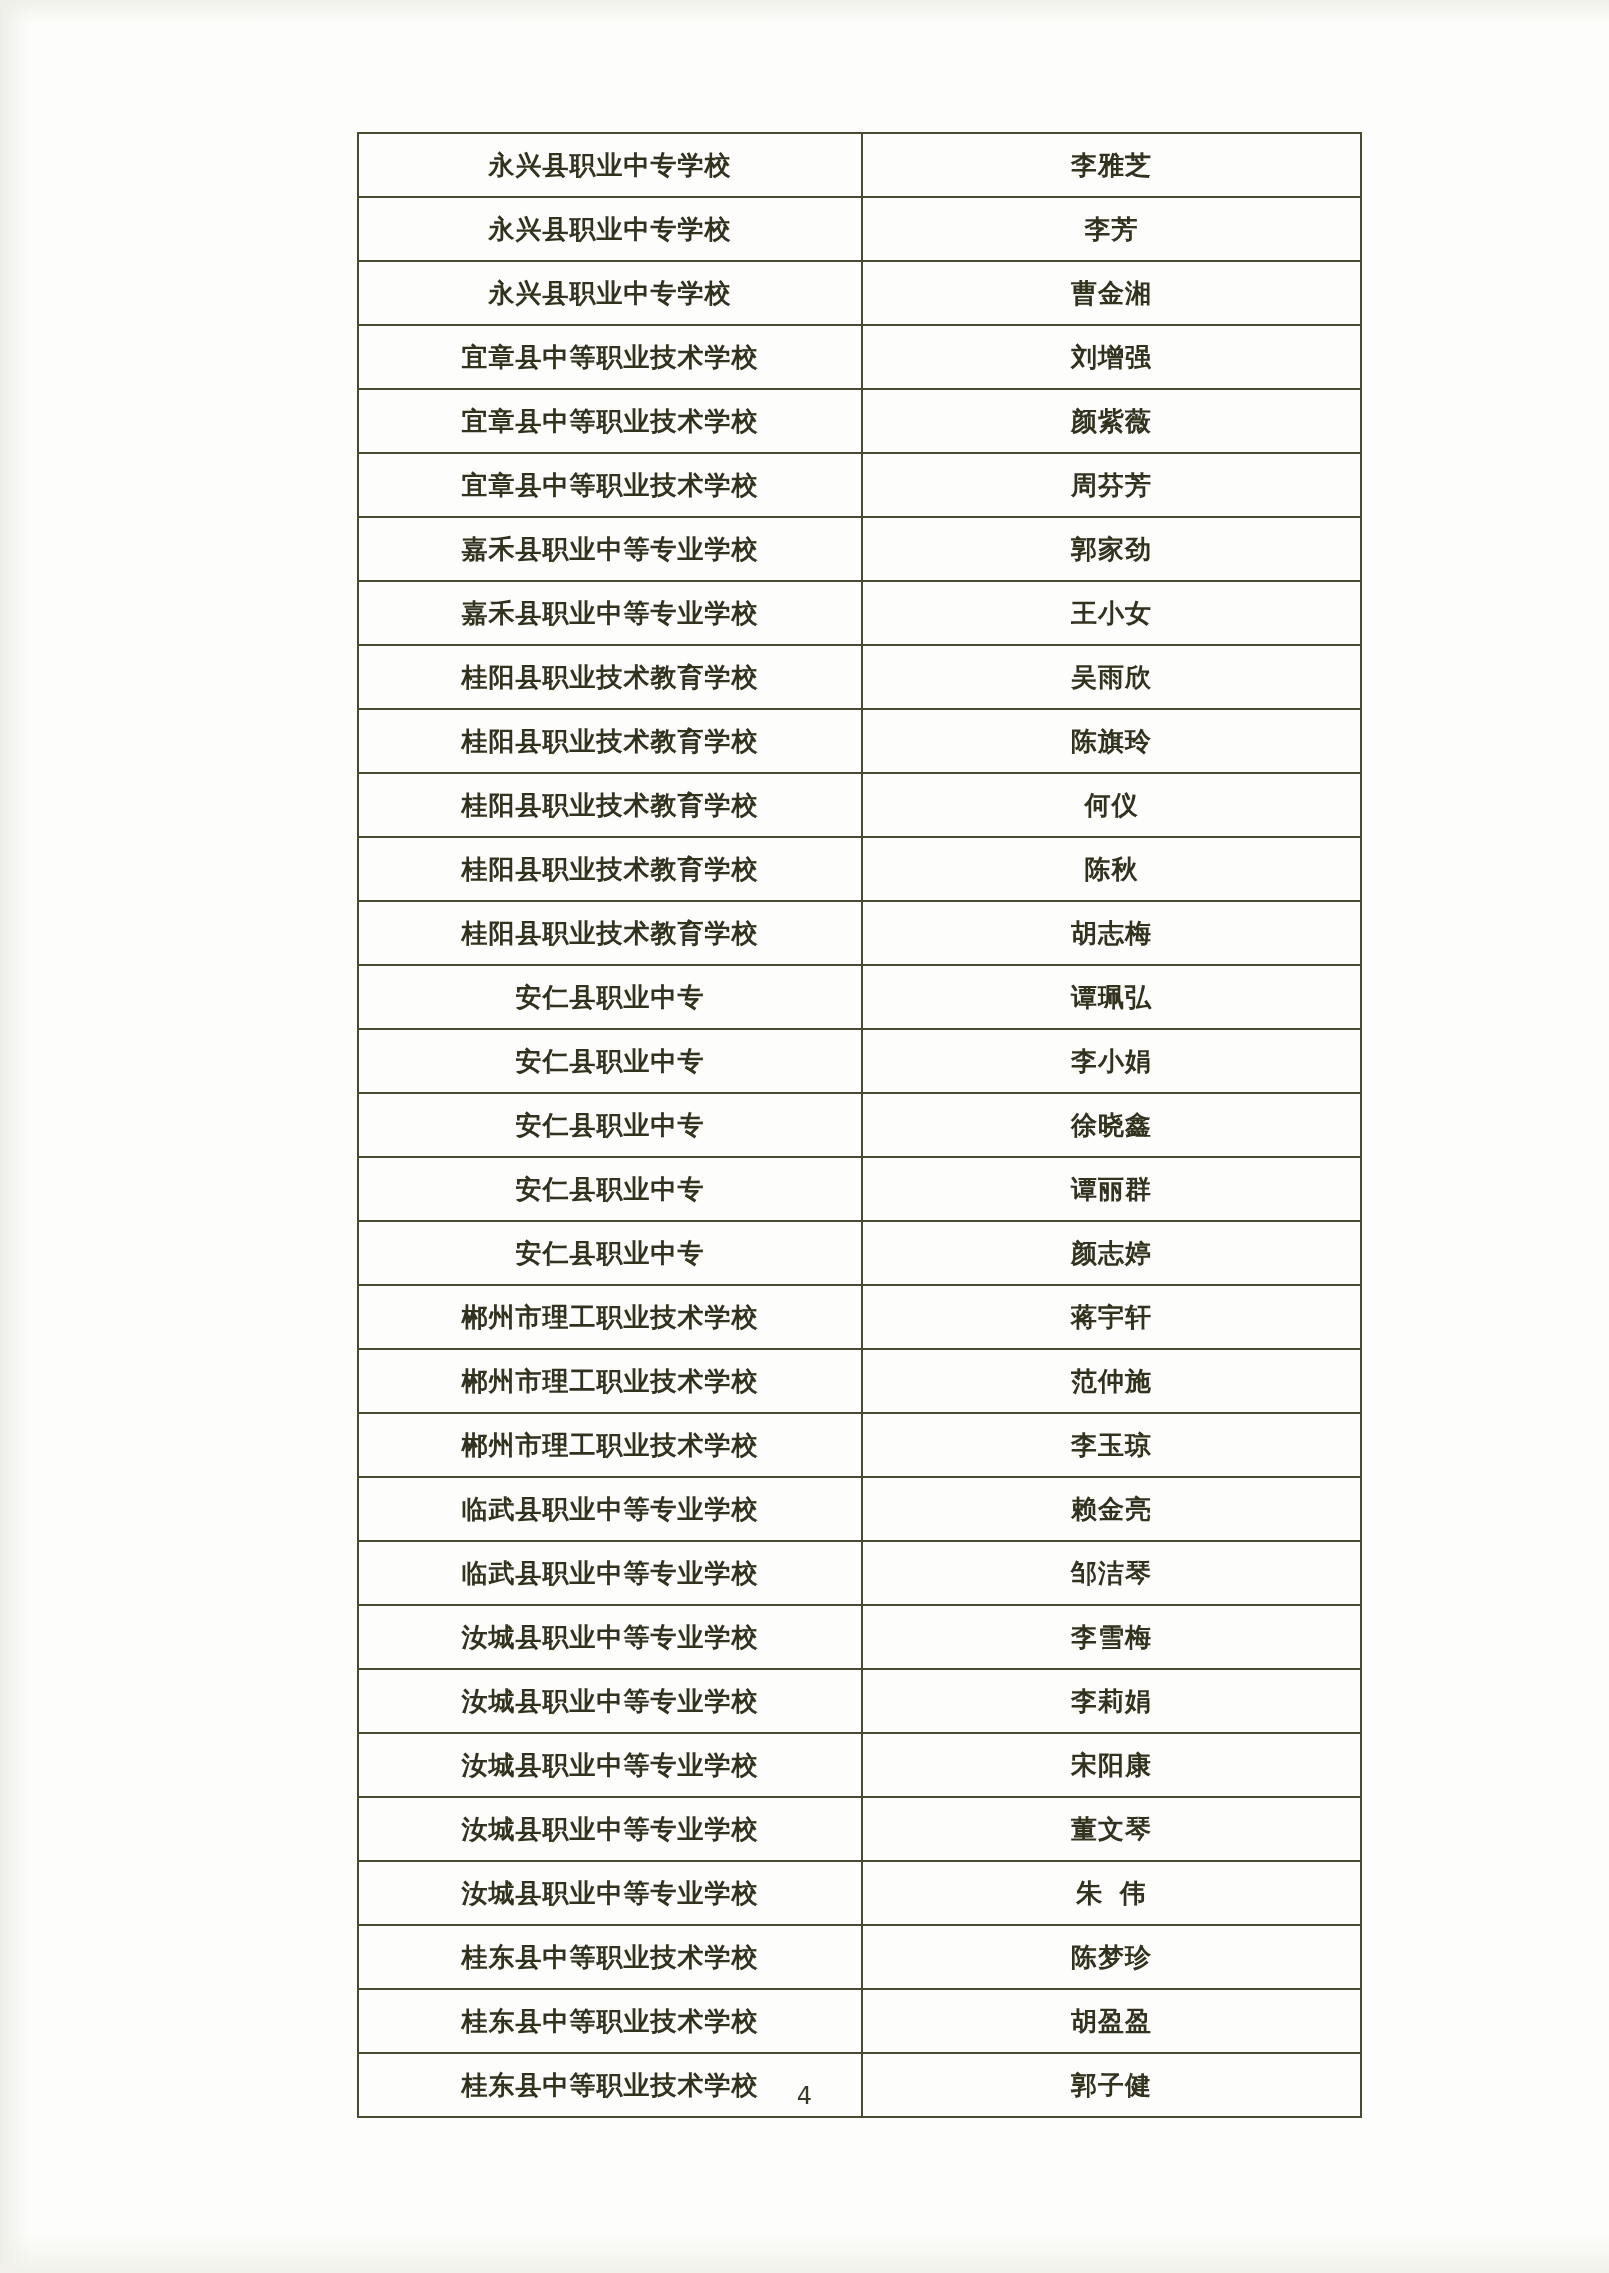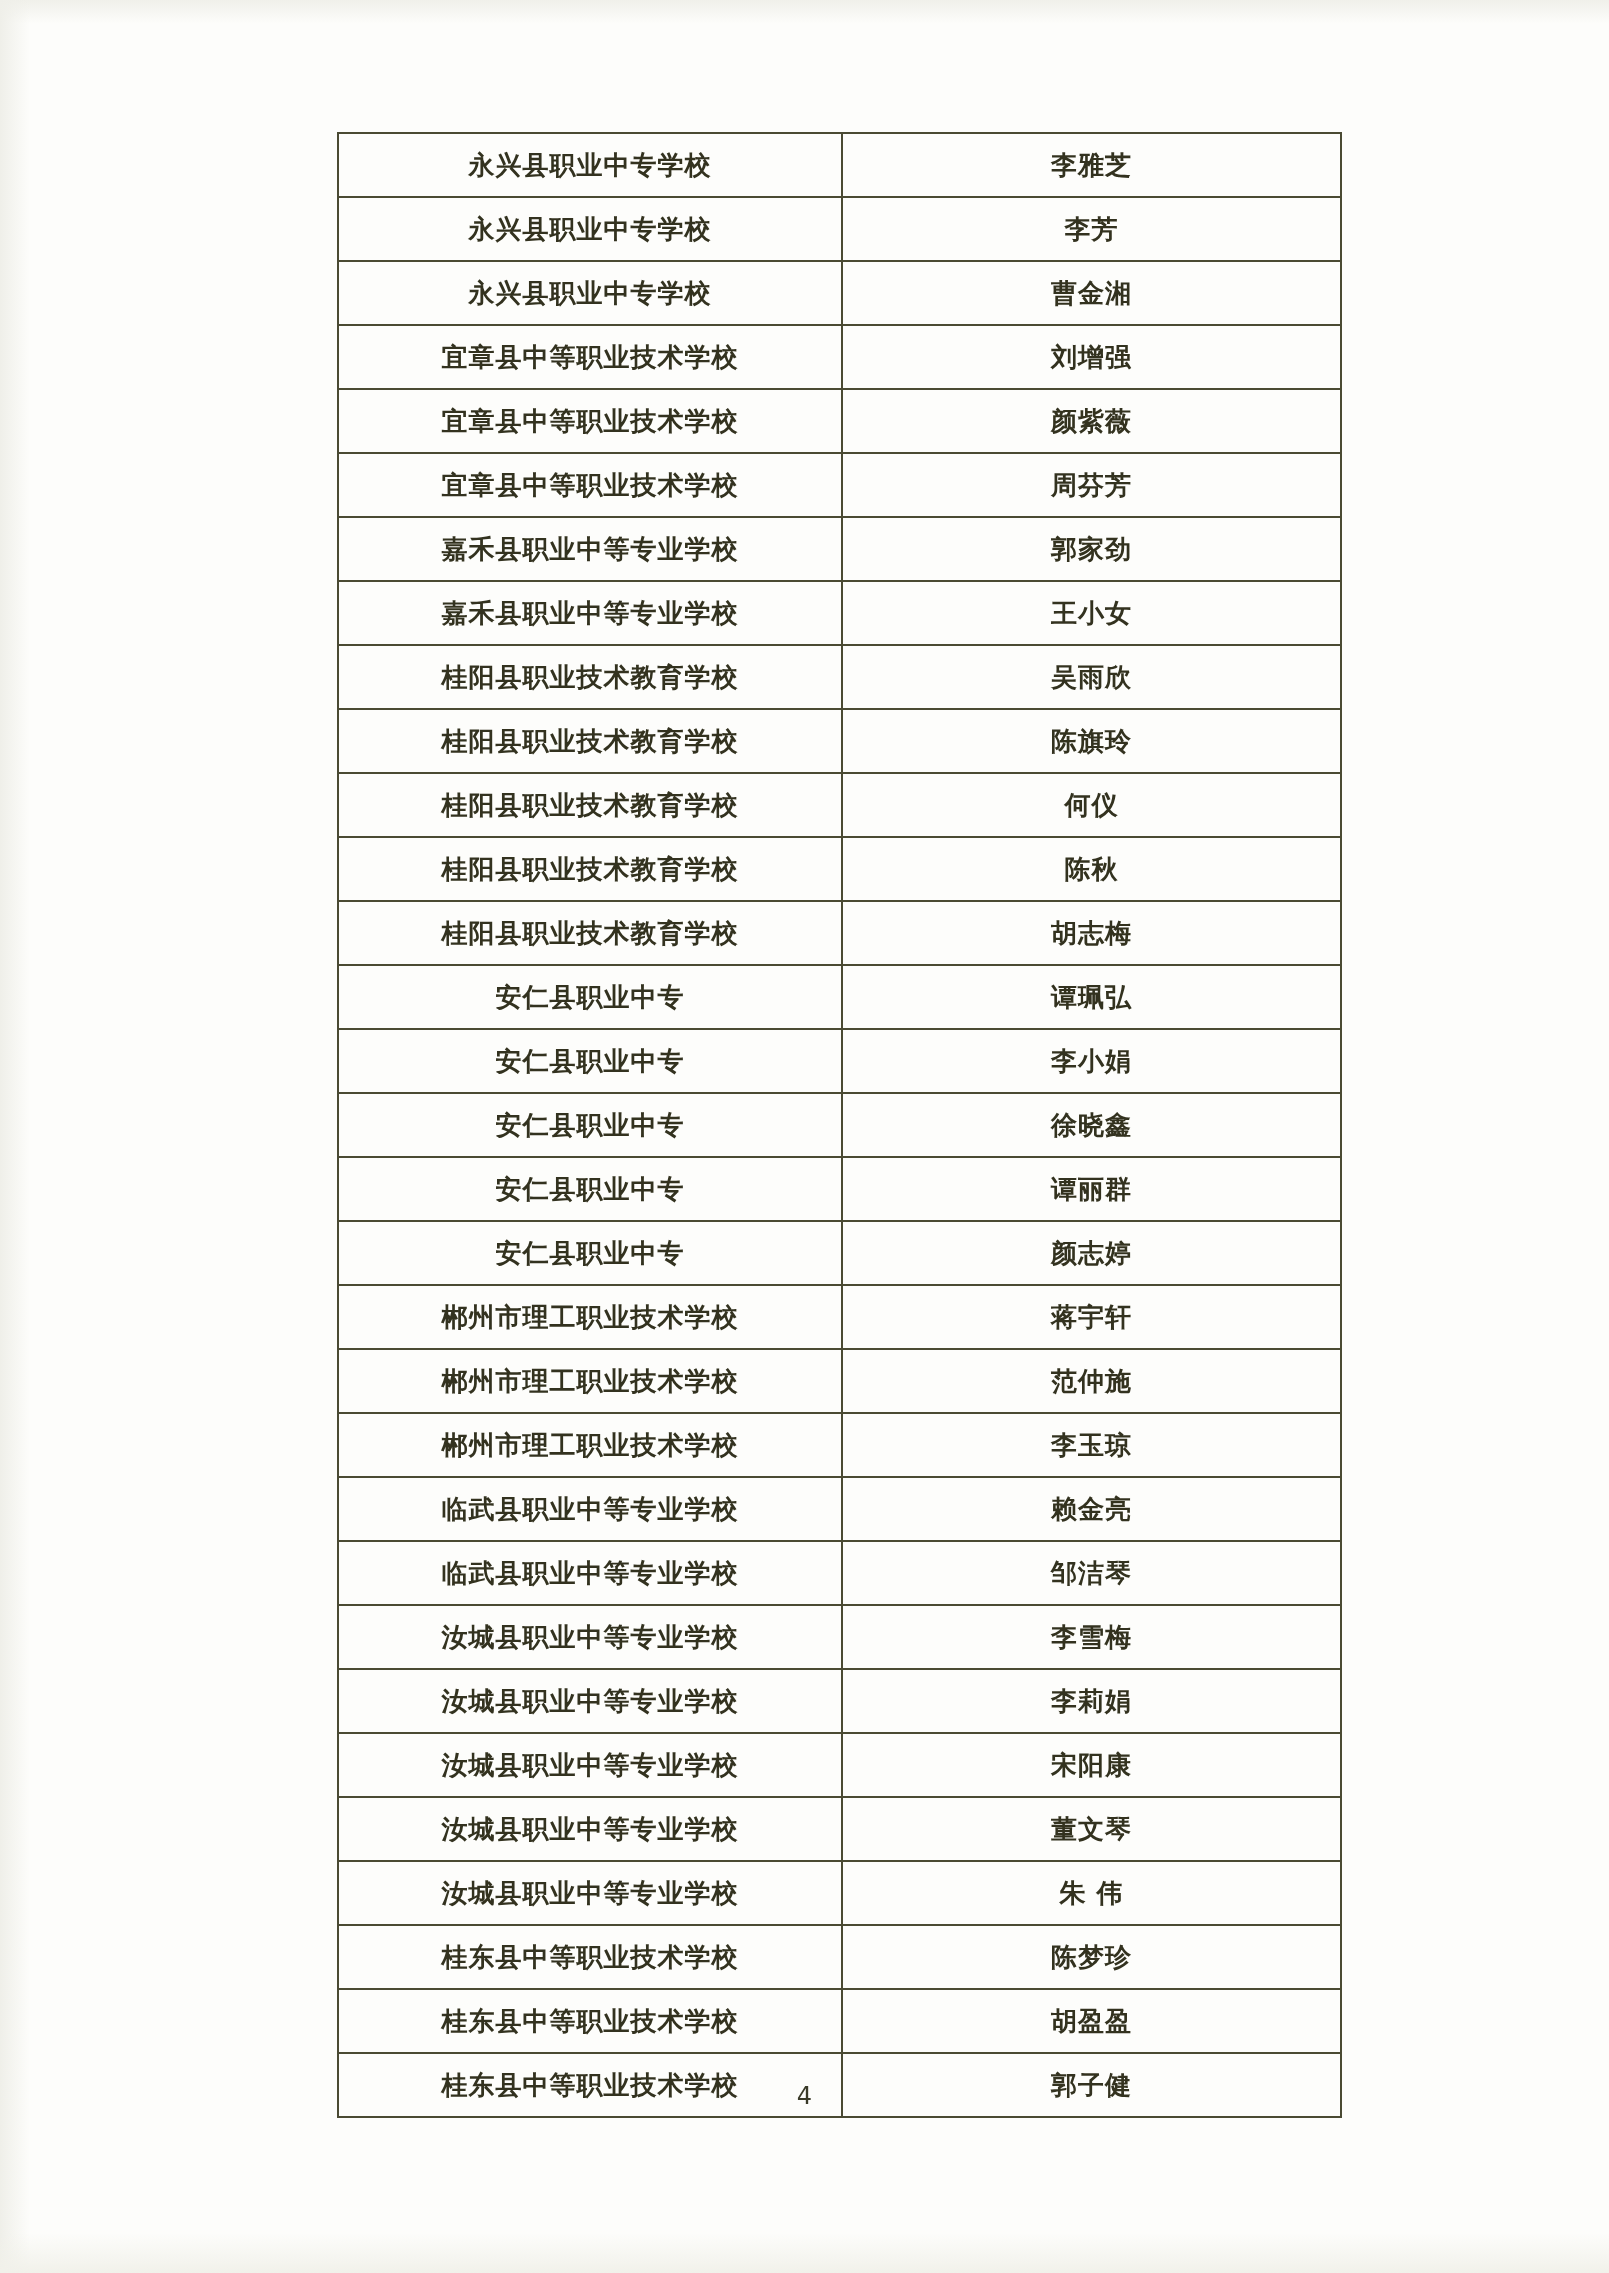--- a/index.html
+++ b/index.html
@@ -23,38 +23,40 @@
   .table-wrap {
     position: absolute;
     left: 337px;
     top: 132px;
     width: 975px;
   }
   table.roster {
     border-collapse: collapse;
     width: 100%;
     table-layout: fixed;
+    margin-left: 20px;
   }
   table.roster td {
     border: 2px solid #4a4a33;
     height: 62px;
     text-align: center;
     vertical-align: middle;
     font-size: 26px;
     letter-spacing: 1px;
     color: #33321f;
     font-family: "DejaVu Sans", sans-serif;
     font-weight: 600;
     padding: 0 6px;
   }
   table.roster td.school {
     width: 490px;
   }
   table.roster td.person {
     width: 485px;
+    font-family: Liberation Mono, monospace;
   }
   .page-number {
     position: absolute;
     left: 0;
     right: 0;
     top: 2082px;
     text-align: center;
     font-size: 24px;
     color: #3a3a28;
     font-family: "DejaVu Sans", sans-serif;

